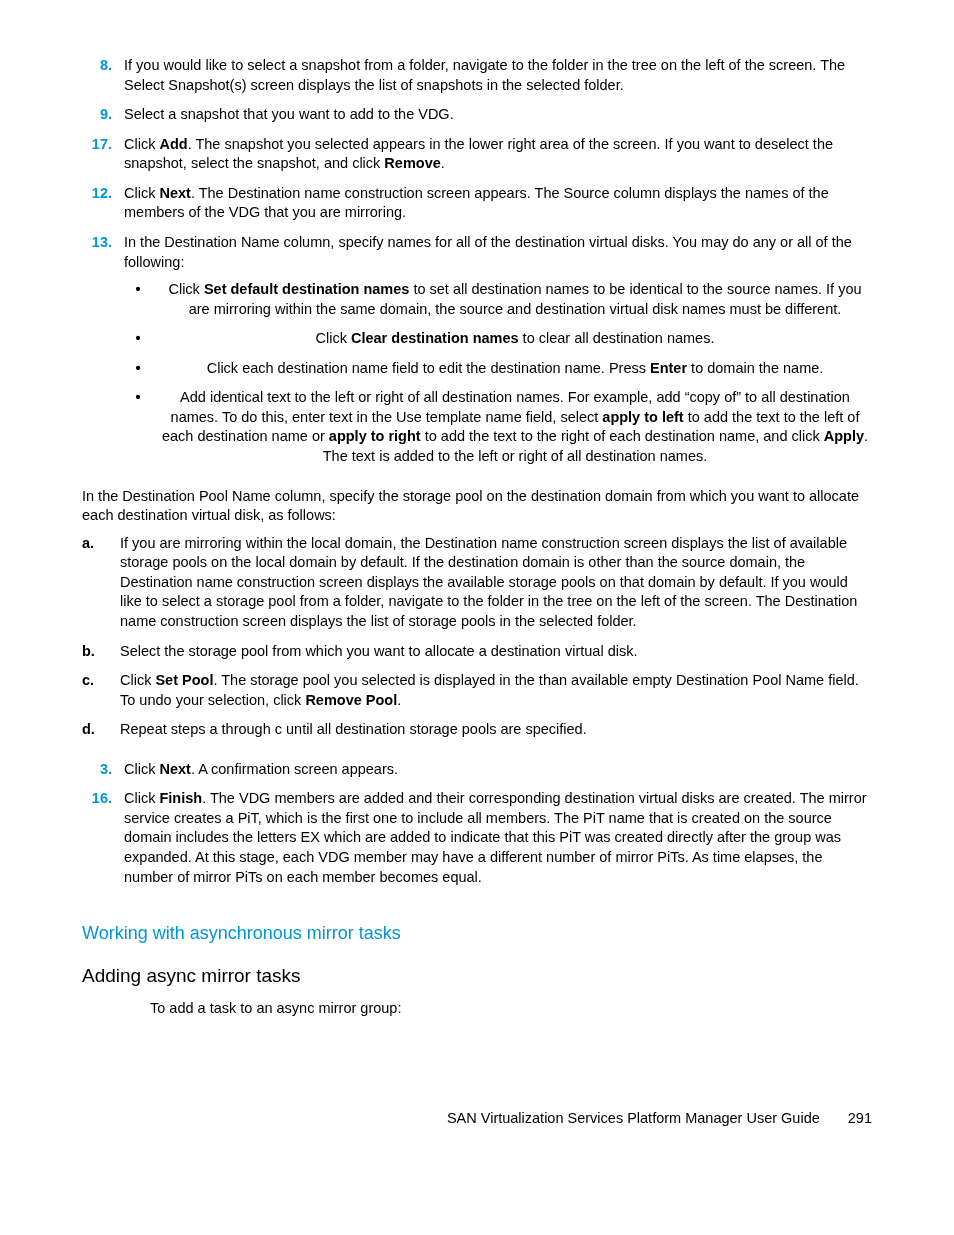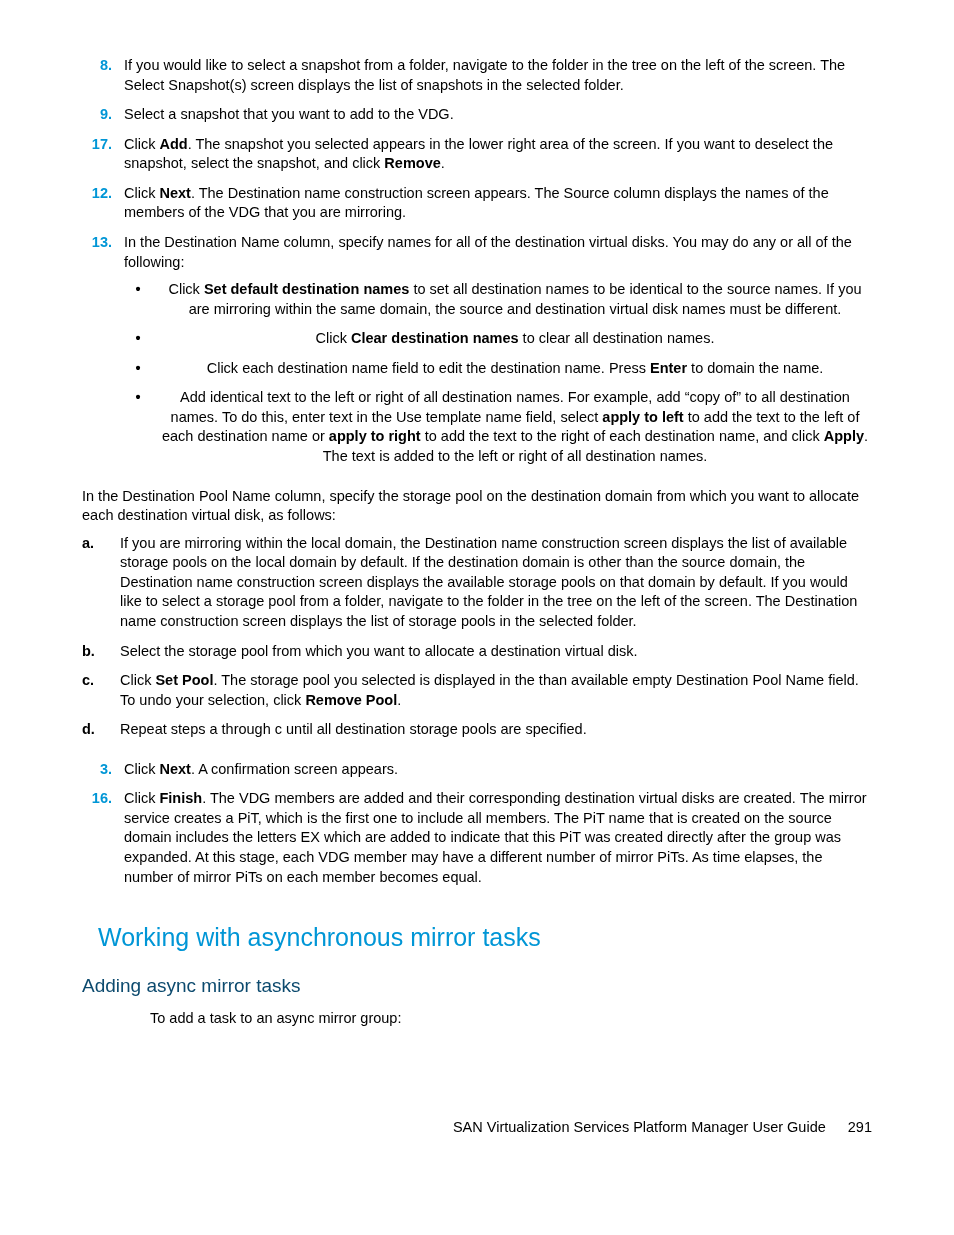--- a/index.html
+++ b/index.html
@@ -71,41 +71,41 @@
     padding-right: 10px;
     flex-shrink: 0;
   }
   ol.alpha > li > .body {
     flex: 1;
   }
   b { font-weight: bold; }
   h2.section {
     font-weight: normal;
     color: #0096d6;
-    font-size: 25px;
-    margin: 34px 0 18px 16px;
+    font-size: 18px;
+    margin: 34px 0 18px 0;
     font-family: Arial, Helvetica, sans-serif;
   }
   h3.subsection {
     font-weight: normal;
-    color: #0c4a6e;
+    color: #000000;
     font-size: 19px;
     margin: 0 0 10px 0;
   }
   .intro {
     margin-left: 68px;
   }
   .footer {
     text-align: right;
     margin-top: 90px;
     font-size: 14.5px;
   }
   .footer .pnum {
     display: inline-block;
-    margin-left: 18px;
+    margin-left: 24px;
   }
 </style>
 </head>
 <body>
 
 <div class="page">
 
   <ol class="main">
 
     <li>

